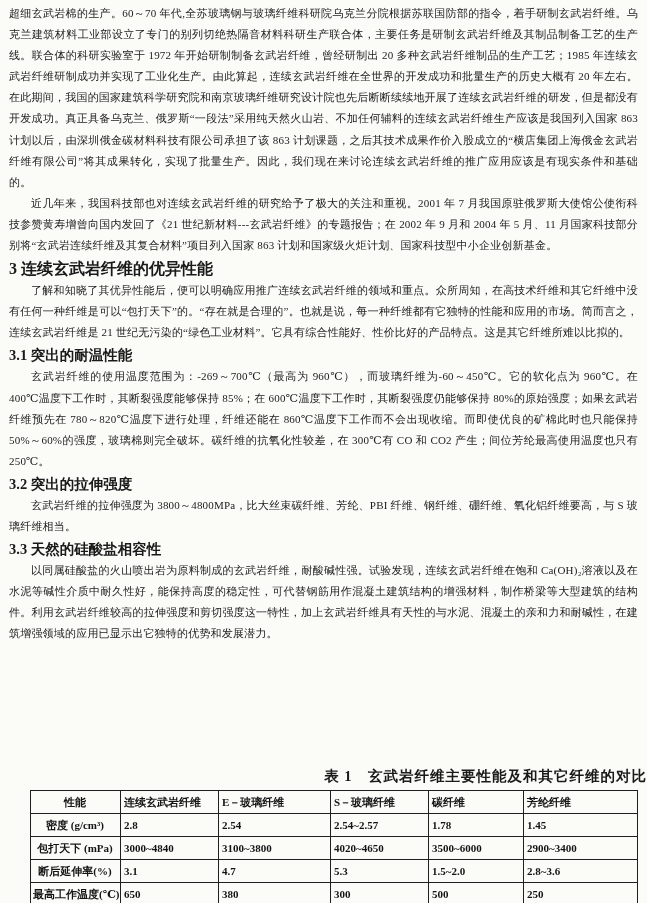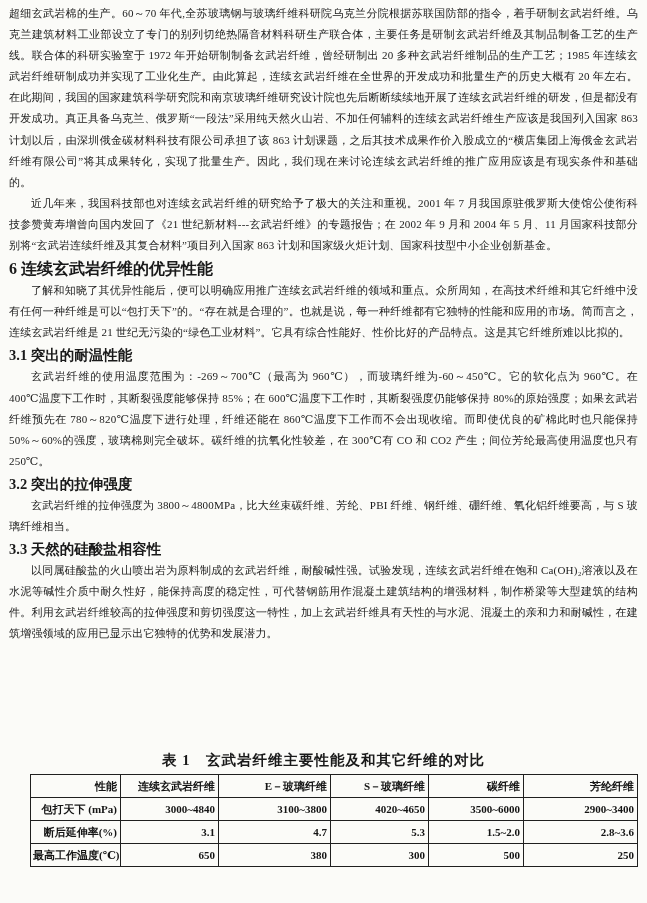--- a/index.html
+++ b/index.html
@@ -37,63 +37,63 @@
     margin: 1px 0 0 0;
     font-size: 14.5px;
     font-weight: bold;
     line-height: 22px;
   }
   .table-section {
     position: absolute;
     top: 751px; left: 0; right: 0;
   }
   .table-caption {
-    text-align: center;
+    text-align: right;
     font-size: 14.5px;
     font-weight: bold;
-    margin: 0 0 4px 0;
+    margin: 16px 0 4px 0;
     letter-spacing: 1px;
   }
   table.props {
     border-collapse: collapse;
     table-layout: fixed;
     margin-left: 30px;
     width: 607px;
     background: #fbfbf8;
   }
   table.props th, table.props td {
     border: 1px solid #1f1f1f;
     height: 22px;
     font-size: 11px;
-    text-align: right;
+    text-align: left;
     padding: 0 3px;
     overflow: hidden;
     white-space: nowrap;
     font-weight: bold;
     color: #141414;
   }
   table.props td.rowlabel, table.props th.rowlabel {
-    text-align: right;
+    text-align: center;
     padding-left: 2px;
   }
   col.c1 { width: 90px; }
   col.c2 { width: 98px; }
   col.c3 { width: 112px; }
   col.c4 { width: 98px; }
   col.c5 { width: 95px; }
   col.c6 { width: 114px; }
 </style>
 </head>
 <body>
 
 <div class="page">
   <div class="text-block">
     <p class="body">超细玄武岩棉的生产。60～70 年代,全苏玻璃钢与玻璃纤维科研院乌克兰分院根据苏联国防部的指令，着手研制玄武岩纤维。乌克兰建筑材料工业部设立了专门的别列切绝热隔音材料科研生产联合体，主要任务是研制玄武岩纤维及其制品制备工艺的生产线。联合体的科研实验室于 1972 年开始研制制备玄武岩纤维，曾经研制出 20 多种玄武岩纤维制品的生产工艺；1985 年连续玄武岩纤维研制成功并实现了工业化生产。由此算起，连续玄武岩纤维在全世界的开发成功和批量生产的历史大概有 20 年左右。在此期间，我国的国家建筑科学研究院和南京玻璃纤维研究设计院也先后断断续续地开展了连续玄武岩纤维的研发，但是都没有开发成功。真正具备乌克兰、俄罗斯“一段法”采用纯天然火山岩、不加任何辅料的连续玄武岩纤维生产应该是我国列入国家 863 计划以后，由深圳俄金碳材料科技有限公司承担了该 863 计划课题，之后其技术成果作价入股成立的“横店集团上海俄金玄武岩纤维有限公司”将其成果转化，实现了批量生产。因此，我们现在来讨论连续玄武岩纤维的推广应用应该是有现实条件和基础的。</p>
     <p class="body indent">近几年来，我国科技部也对连续玄武岩纤维的研究给予了极大的关注和重视。2001 年 7 月我国原驻俄罗斯大使馆公使衔科技参赞黄寿增曾向国内发回了《21 世纪新材料---玄武岩纤维》的专题报告；在 2002 年 9 月和 2004 年 5 月、11 月国家科技部分别将“玄武岩连续纤维及其复合材料”项目列入国家 863 计划和国家级火炬计划、国家科技型中小企业创新基金。</p>
-    <h2 class="sec">6 连续玄武岩纤维的优异性能</h2>
+    <h2 class="sec">3 连续玄武岩纤维的优异性能</h2>
     <p class="body indent">了解和知晓了其优异性能后，便可以明确应用推广连续玄武岩纤维的领域和重点。众所周知，在高技术纤维和其它纤维中没有任何一种纤维是可以“包打天下”的。“存在就是合理的”。也就是说，每一种纤维都有它独特的性能和应用的市场。简而言之，连续玄武岩纤维是 21 世纪无污染的“绿色工业材料”。它具有综合性能好、性价比好的产品特点。这是其它纤维所难以比拟的。</p>
     <h3 class="sub">3.1 突出的耐温性能</h3>
     <p class="body indent">玄武岩纤维的使用温度范围为：-269～700℃（最高为 960℃），而玻璃纤维为-60～450℃。它的软化点为 960℃。在 400℃温度下工作时，其断裂强度能够保持 85%；在 600℃温度下工作时，其断裂强度仍能够保持 80%的原始强度；如果玄武岩纤维预先在 780～820℃温度下进行处理，纤维还能在 860℃温度下工作而不会出现收缩。而即使优良的矿棉此时也只能保持 50%～60%的强度，玻璃棉则完全破坏。碳纤维的抗氧化性较差，在 300℃有 CO 和 CO2 产生；间位芳纶最高使用温度也只有 250℃。</p>
     <h3 class="sub">3.2 突出的拉伸强度</h3>
     <p class="body indent">玄武岩纤维的拉伸强度为 3800～4800MPa，比大丝束碳纤维、芳纶、PBI 纤维、钢纤维、硼纤维、氧化铝纤维要高，与 S 玻璃纤维相当。</p>
     <h3 class="sub">3.3 天然的硅酸盐相容性</h3>
     <p class="body indent">以同属硅酸盐的火山喷出岩为原料制成的玄武岩纤维，耐酸碱性强。试验发现，连续玄武岩纤维在饱和 Ca(OH)₂溶液以及在水泥等碱性介质中耐久性好，能保持高度的稳定性，可代替钢筋用作混凝土建筑结构的增强材料，制作桥梁等大型建筑的结构件。利用玄武岩纤维较高的拉伸强度和剪切强度这一特性，加上玄武岩纤维具有天性的与水泥、混凝土的亲和力和耐碱性，在建筑增强领域的应用已显示出它独特的优势和发展潜力。</p>
   </div>
 
   <div class="table-section">
@@ -108,20 +108,28 @@
           <col class="c6">
       </colgroup>
       <tbody>
         <tr>
           <th class="rowlabel">性能</th>
           <th>连续玄武岩纤维</th>
           <th>E－玻璃纤维</th>
           <th>S－玻璃纤维</th>
           <th>碳纤维</th>
           <th>芳纶纤维</th>
+        </tr>
+        <tr>
+          <td class="rowlabel">密度 (g/cm³)</td>
+          <td>2.8</td>
+          <td>2.54</td>
+          <td>2.54~2.57</td>
+          <td>1.78</td>
+          <td>1.45</td>
         </tr>
         <tr>
           <td class="rowlabel">包打天下 (mPa)</td>
           <td>3000~4840</td>
           <td>3100~3800</td>
           <td>4020~4650</td>
           <td>3500~6000</td>
           <td>2900~3400</td>
         </tr>
         <tr>

